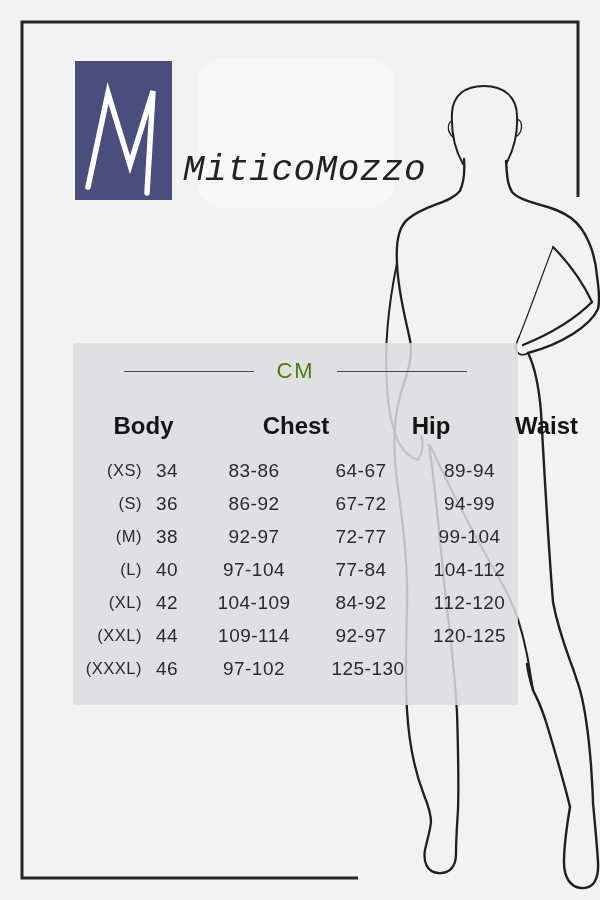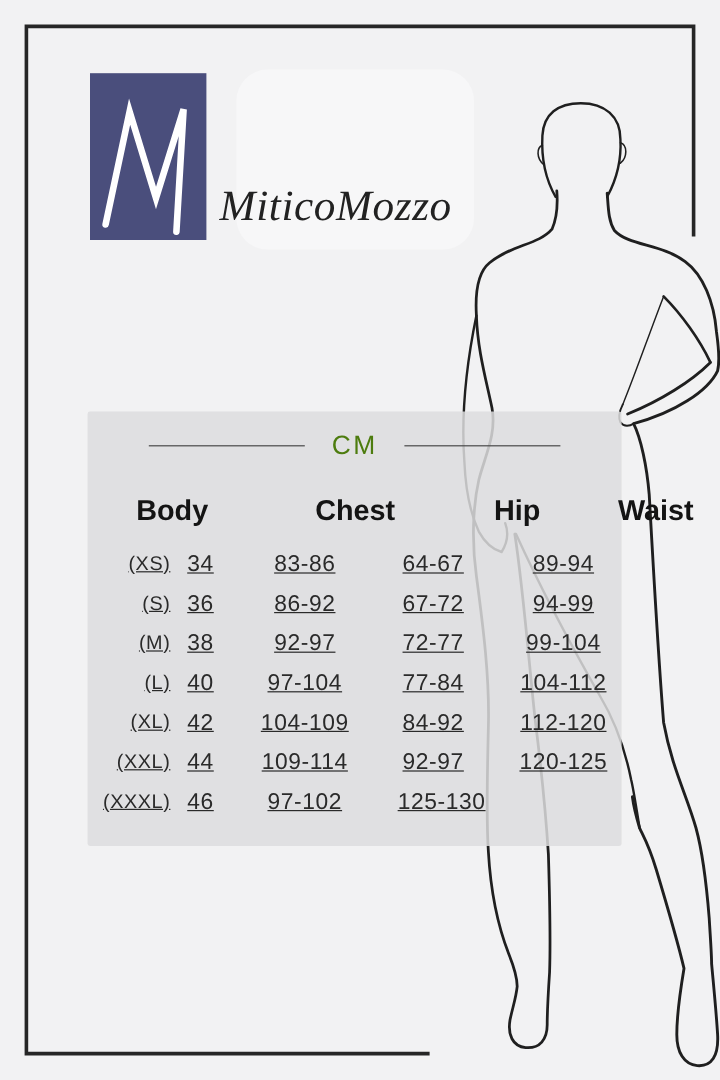--- a/index.html
+++ b/index.html
@@ -30,21 +30,21 @@
     position:absolute;left:197px;top:58px;width:198px;height:150px;
     background:#f7f7f8;border-radius:26px;z-index:2;
   }
   .logo-square{
     position:absolute;left:75px;top:61px;width:97px;height:139px;
     background:var(--logo_navy);z-index:3;
   }
   .logo-square svg{position:absolute;left:0;top:0;}
   .brand-text{
     position:absolute;left:183px;top:150px;width:230px;z-index:3;
-    font-family:Liberation Serif, serif;
+    font-family:Liberation Mono, monospace;
     font-style:italic;font-size:36px;font-weight:400;
     color:var(--logo_text);letter-spacing:0.5px;white-space:nowrap;
   }
 
   .size-panel{
     position:absolute;left:73px;top:343px;width:445px;height:362px;
     background:var(--panel);border-radius:2px;z-index:4;
   }
   .unit-row{
     margin-top:13px;height:30px;
@@ -56,21 +56,21 @@
   }
   .grid-row{
     display:grid;grid-template-columns:73px 47px 122px 92px 111px;
     align-items:center;
   }
   .head-row{margin-top:25px;height:30px;font-weight:700;font-size:24px;color:var(--header_text);gap:21px;}
   .head-body{grid-column:1 / span 2;text-align:center;}
   .head-cell{text-align:center;}
   .head-hip{padding-left:14px;}
   .rows{margin-top:13px;}
-  .data-row{height:33px;font-size:19px;color:var(--table_text);letter-spacing:0.5px;text-decoration:underline;}
+  .data-row{height:33px;font-size:19px;color:var(--table_text);letter-spacing:0.5px;}
   .cell-size{text-align:right;padding-right:4px;font-size:16.5px;}
   .cell-body{text-align:left;padding-left:10px;}
   .cell-mid{text-align:center;}
   .cell-hip{text-align:center;padding-left:14px;}
 </style>
 </head>
 <body>
 
 <svg class="scene" viewBox="0 0 600 900">
 

